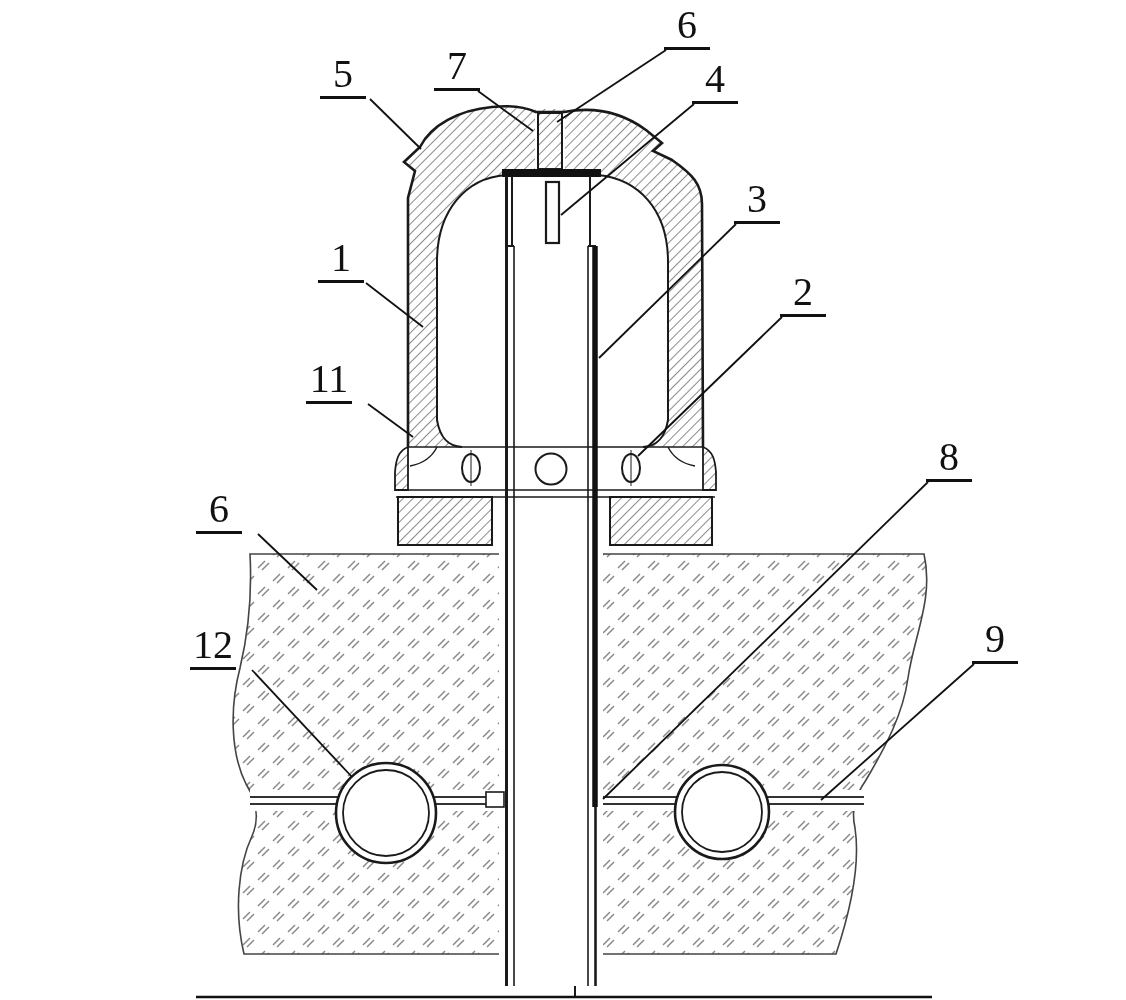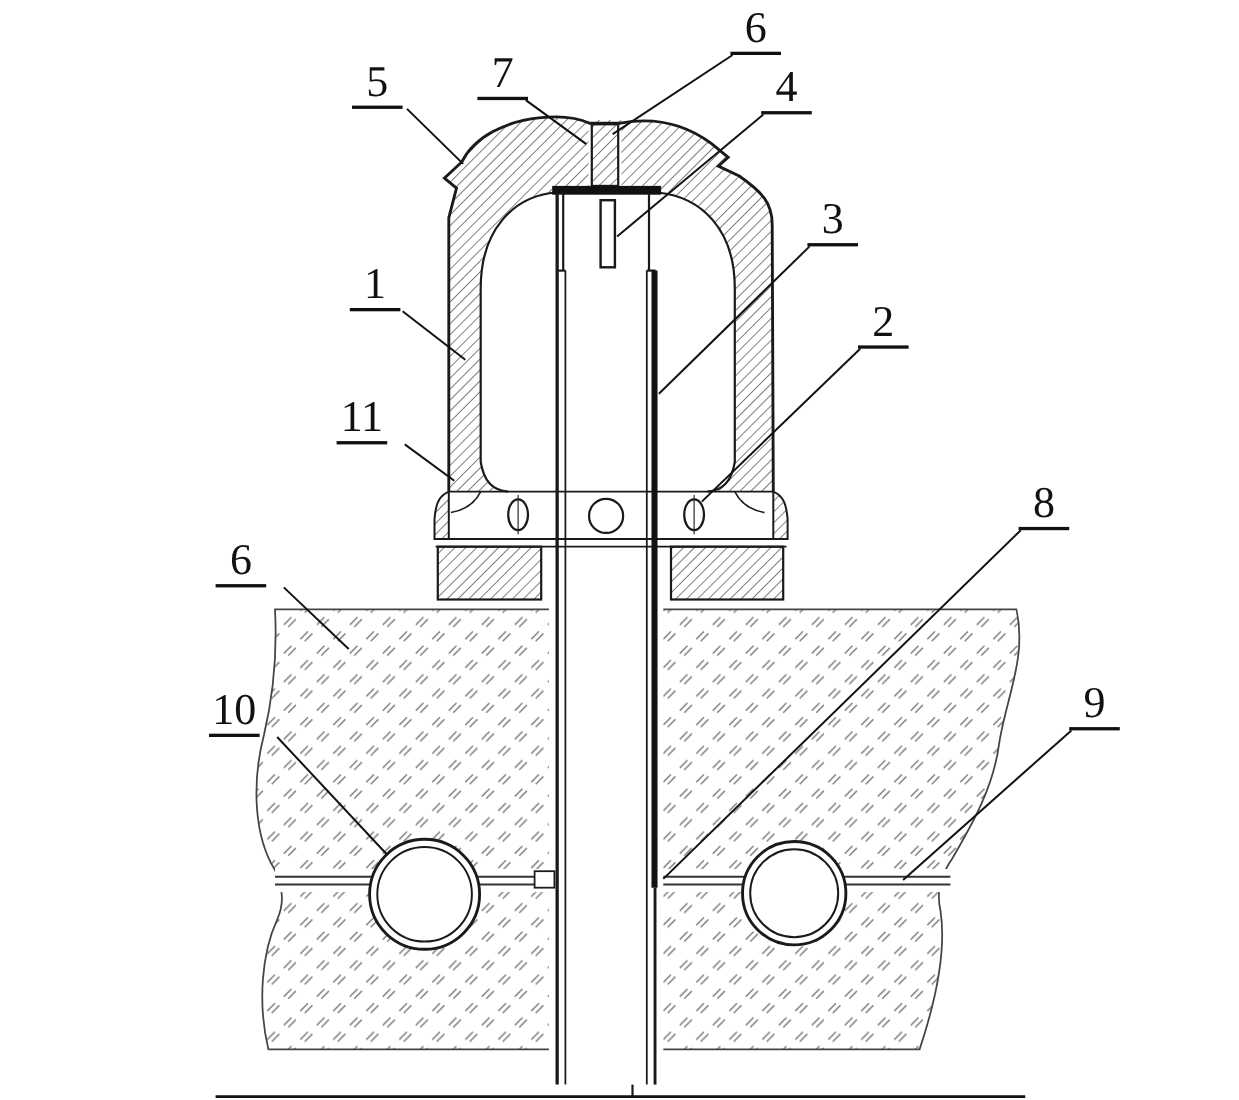--- a/index.html
+++ b/index.html
@@ -154,17 +154,17 @@
 
   <div class="part-label" style="left:318px;top:238px;">1</div>
   <div class="part-label" style="left:780px;top:272px;">2</div>
   <div class="part-label" style="left:734px;top:179px;">3</div>
   <div class="part-label" style="left:692px;top:59px;">4</div>
   <div class="part-label" style="left:320px;top:54px;">5</div>
   <div class="part-label" style="left:664px;top:5px;">6</div>
   <div class="part-label" style="left:434px;top:46px;">7</div>
   <div class="part-label" style="left:926px;top:437px;">8</div>
   <div class="part-label" style="left:972px;top:619px;">9</div>
-  <div class="part-label" style="left:190px;top:625px;">10</div>
+  <div class="part-label" style="left:190px;top:625px;">12</div>
   <div class="part-label" style="left:196px;top:489px;">6</div>
   <div class="part-label" style="left:306px;top:359px;">11</div>
 
 </div>
 
 </body></html>

